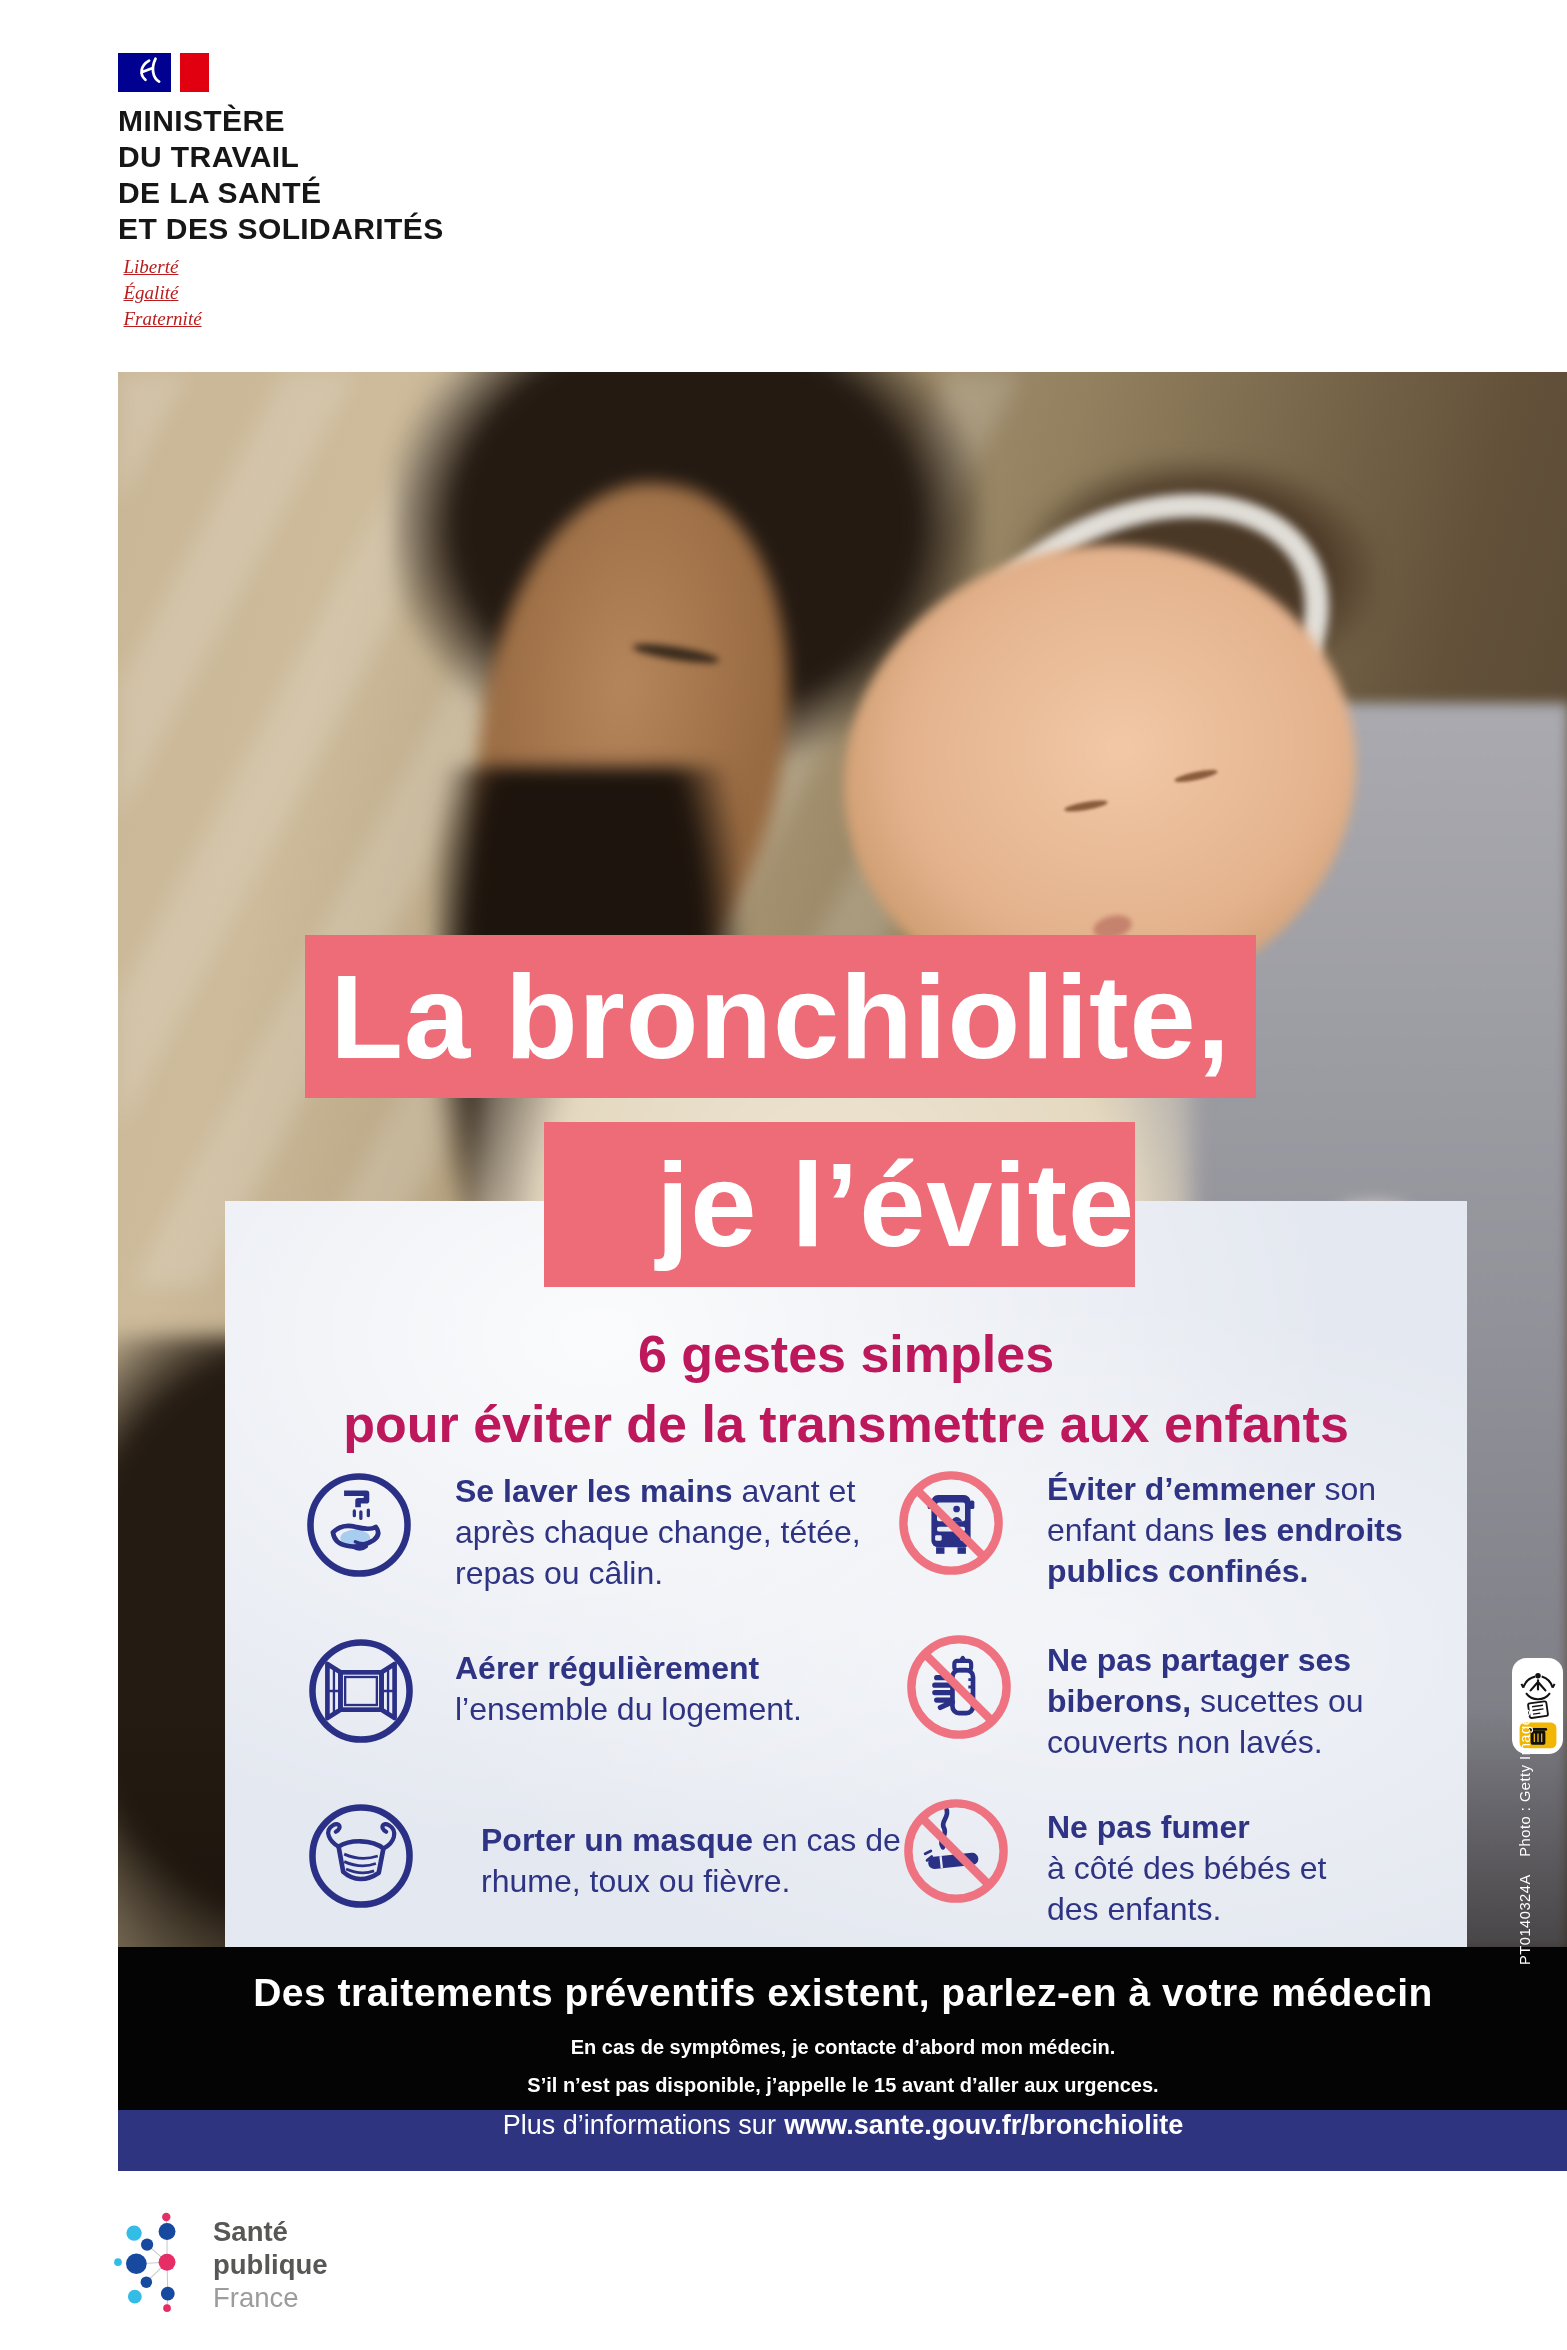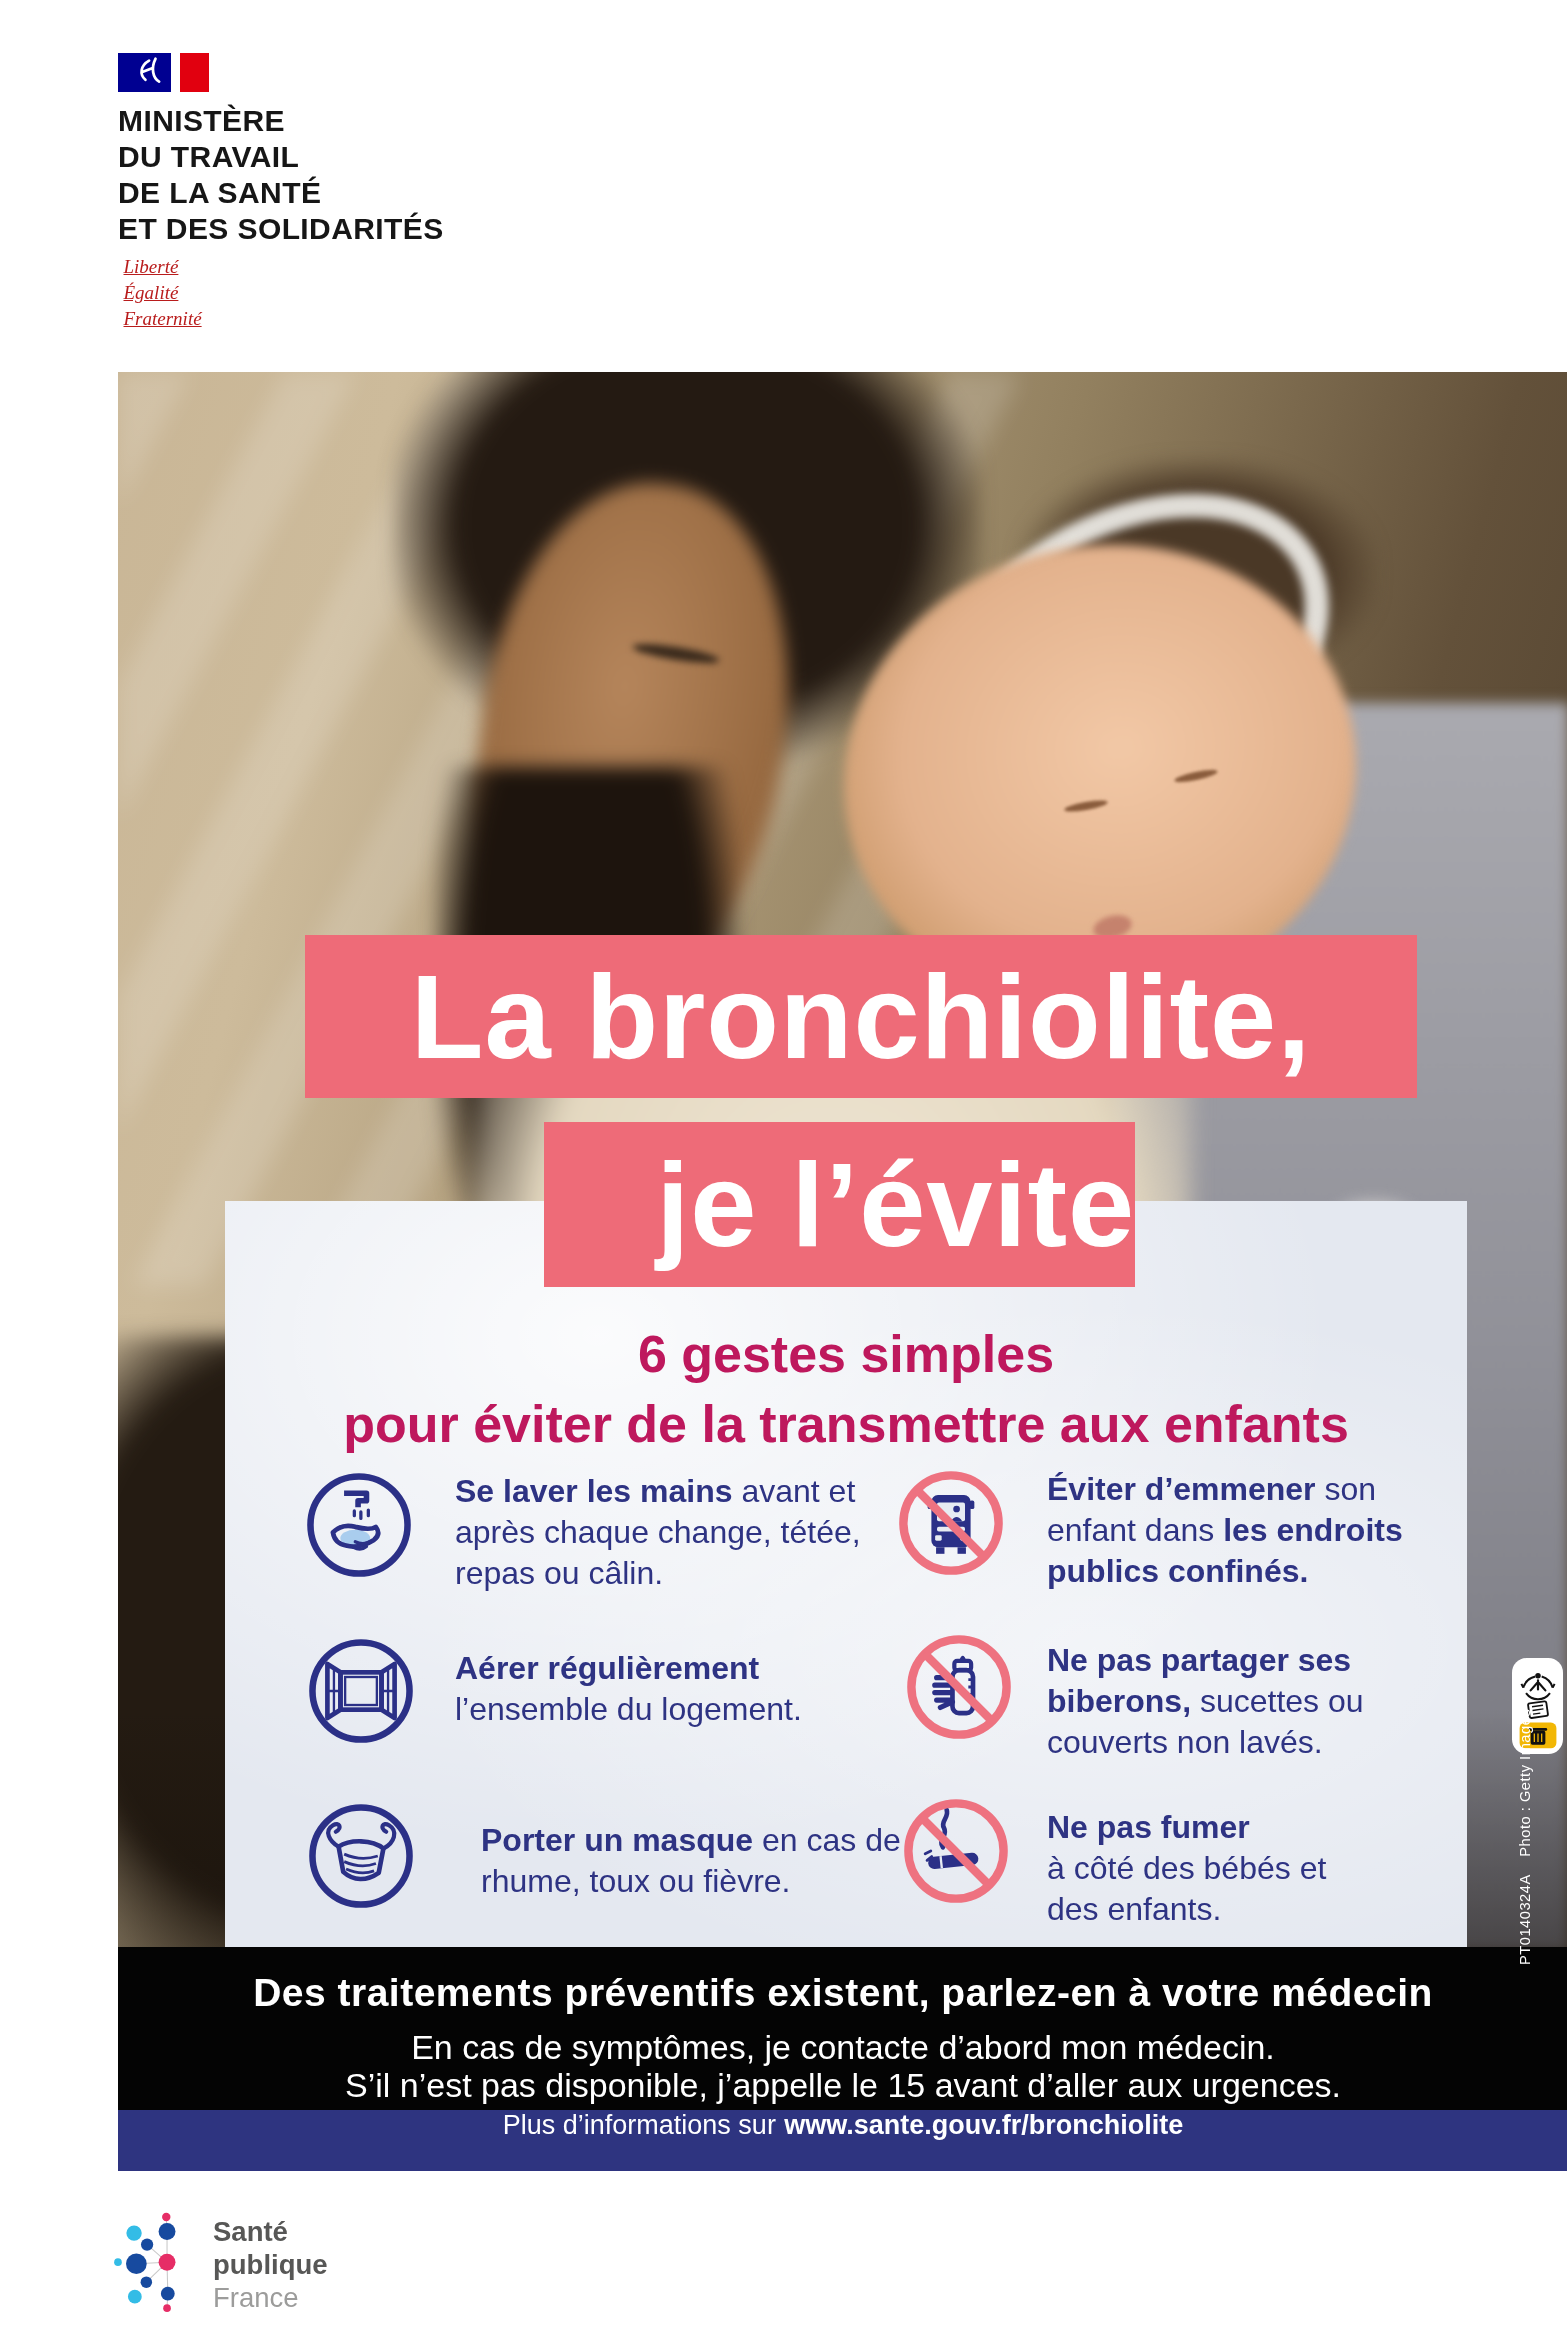--- a/index.html
+++ b/index.html
@@ -55,21 +55,21 @@
   .ph-shoulder{left:-55px;top:964px;width:523px;height:661px;filter:blur(10px);
       background:radial-gradient(ellipse at 45% 45%,#241b12 0 55%,rgba(36,27,18,0) 76%);}
   .ph-hand{left:234px;top:1019px;width:266px;height:312px;filter:blur(9.2px);transform:rotate(18deg);
       background:radial-gradient(ellipse,#a5764d 0 50%,rgba(165,118,77,0) 74%);}
   .ph-dark-bottom{left:0;bottom:0;width:100%;height:239px;
       background:linear-gradient(rgba(20,14,8,0),rgba(20,14,8,.45));}
 
   
   .banner{position:absolute;background:#ee6b78;color:#ffffff;font-weight:700;z-index:3;
           display:flex;align-items:center;justify-content:center;letter-spacing:0.9px;}
-  .banner1{left:305px;top:935px;width:1112px;height:163px;font-size:119px;}
+  .banner1{left:305px;top:935px;width:951px;height:163px;font-size:119px;}
   .banner2{left:544px;top:1122px;width:591px;height:165px;font-size:119px;justify-content:flex-end;}
 
   
   .grey-panel{position:absolute;left:225px;top:1201px;width:1242px;height:746px;z-index:2;
       background:radial-gradient(ellipse at 30% 18%,rgba(255,255,255,.85),rgba(255,255,255,0) 60%),
                  radial-gradient(ellipse at 70% 60%,rgba(255,255,255,.5),rgba(255,255,255,0) 55%),
                  #e4e8f0;}
 
   .subtitle{position:absolute;left:225px;top:1319px;width:1242px;text-align:center;z-index:3;
             color:#be185d;font-weight:700;font-size:52px;line-height:70px;}
@@ -77,21 +77,21 @@
   
   .g-icon{position:absolute;z-index:3;width:112px;height:112px;}
   .g-text{position:absolute;z-index:3;font-size:32px;line-height:41px;color:#2e3383;}
   .g-text b{font-weight:700;}
   .blk{display:block;}
 
   
   .black-band{position:absolute;left:118px;top:1947px;width:1450px;height:163px;background:#040404;
               color:#fff;text-align:center;z-index:4;}
   .bb-headline{padding-top:24px;font-size:39px;font-weight:700;letter-spacing:0.5px;}
-  .bb-line{font-size:34px;font-weight:400;line-height:38px;}
+  .bb-line{font-size:20px;font-weight:700;line-height:38px;}
   .bb-first{margin-top:13px;}
   .blue-band{position:absolute;left:118px;top:2110px;width:1450px;height:61px;background:#2e3480;
              color:#fff;display:flex;align-items:flex-start;justify-content:center;font-size:27px;z-index:4;}
   .ib-url{font-weight:700;margin-left:8.3px;}
 
   
   .credit-badge{position:absolute;left:1512px;top:1658px;width:51px;height:96px;background:#fff;
                 border-radius:14.7px;z-index:5;display:flex;align-items:center;justify-content:center;}
   .credit-text{position:absolute;left:1517px;top:1745px;height:220px;z-index:5;color:#ffffff;
                font-size:14.7px;letter-spacing:0.5px;writing-mode:vertical-rl;transform:rotate(180deg);

